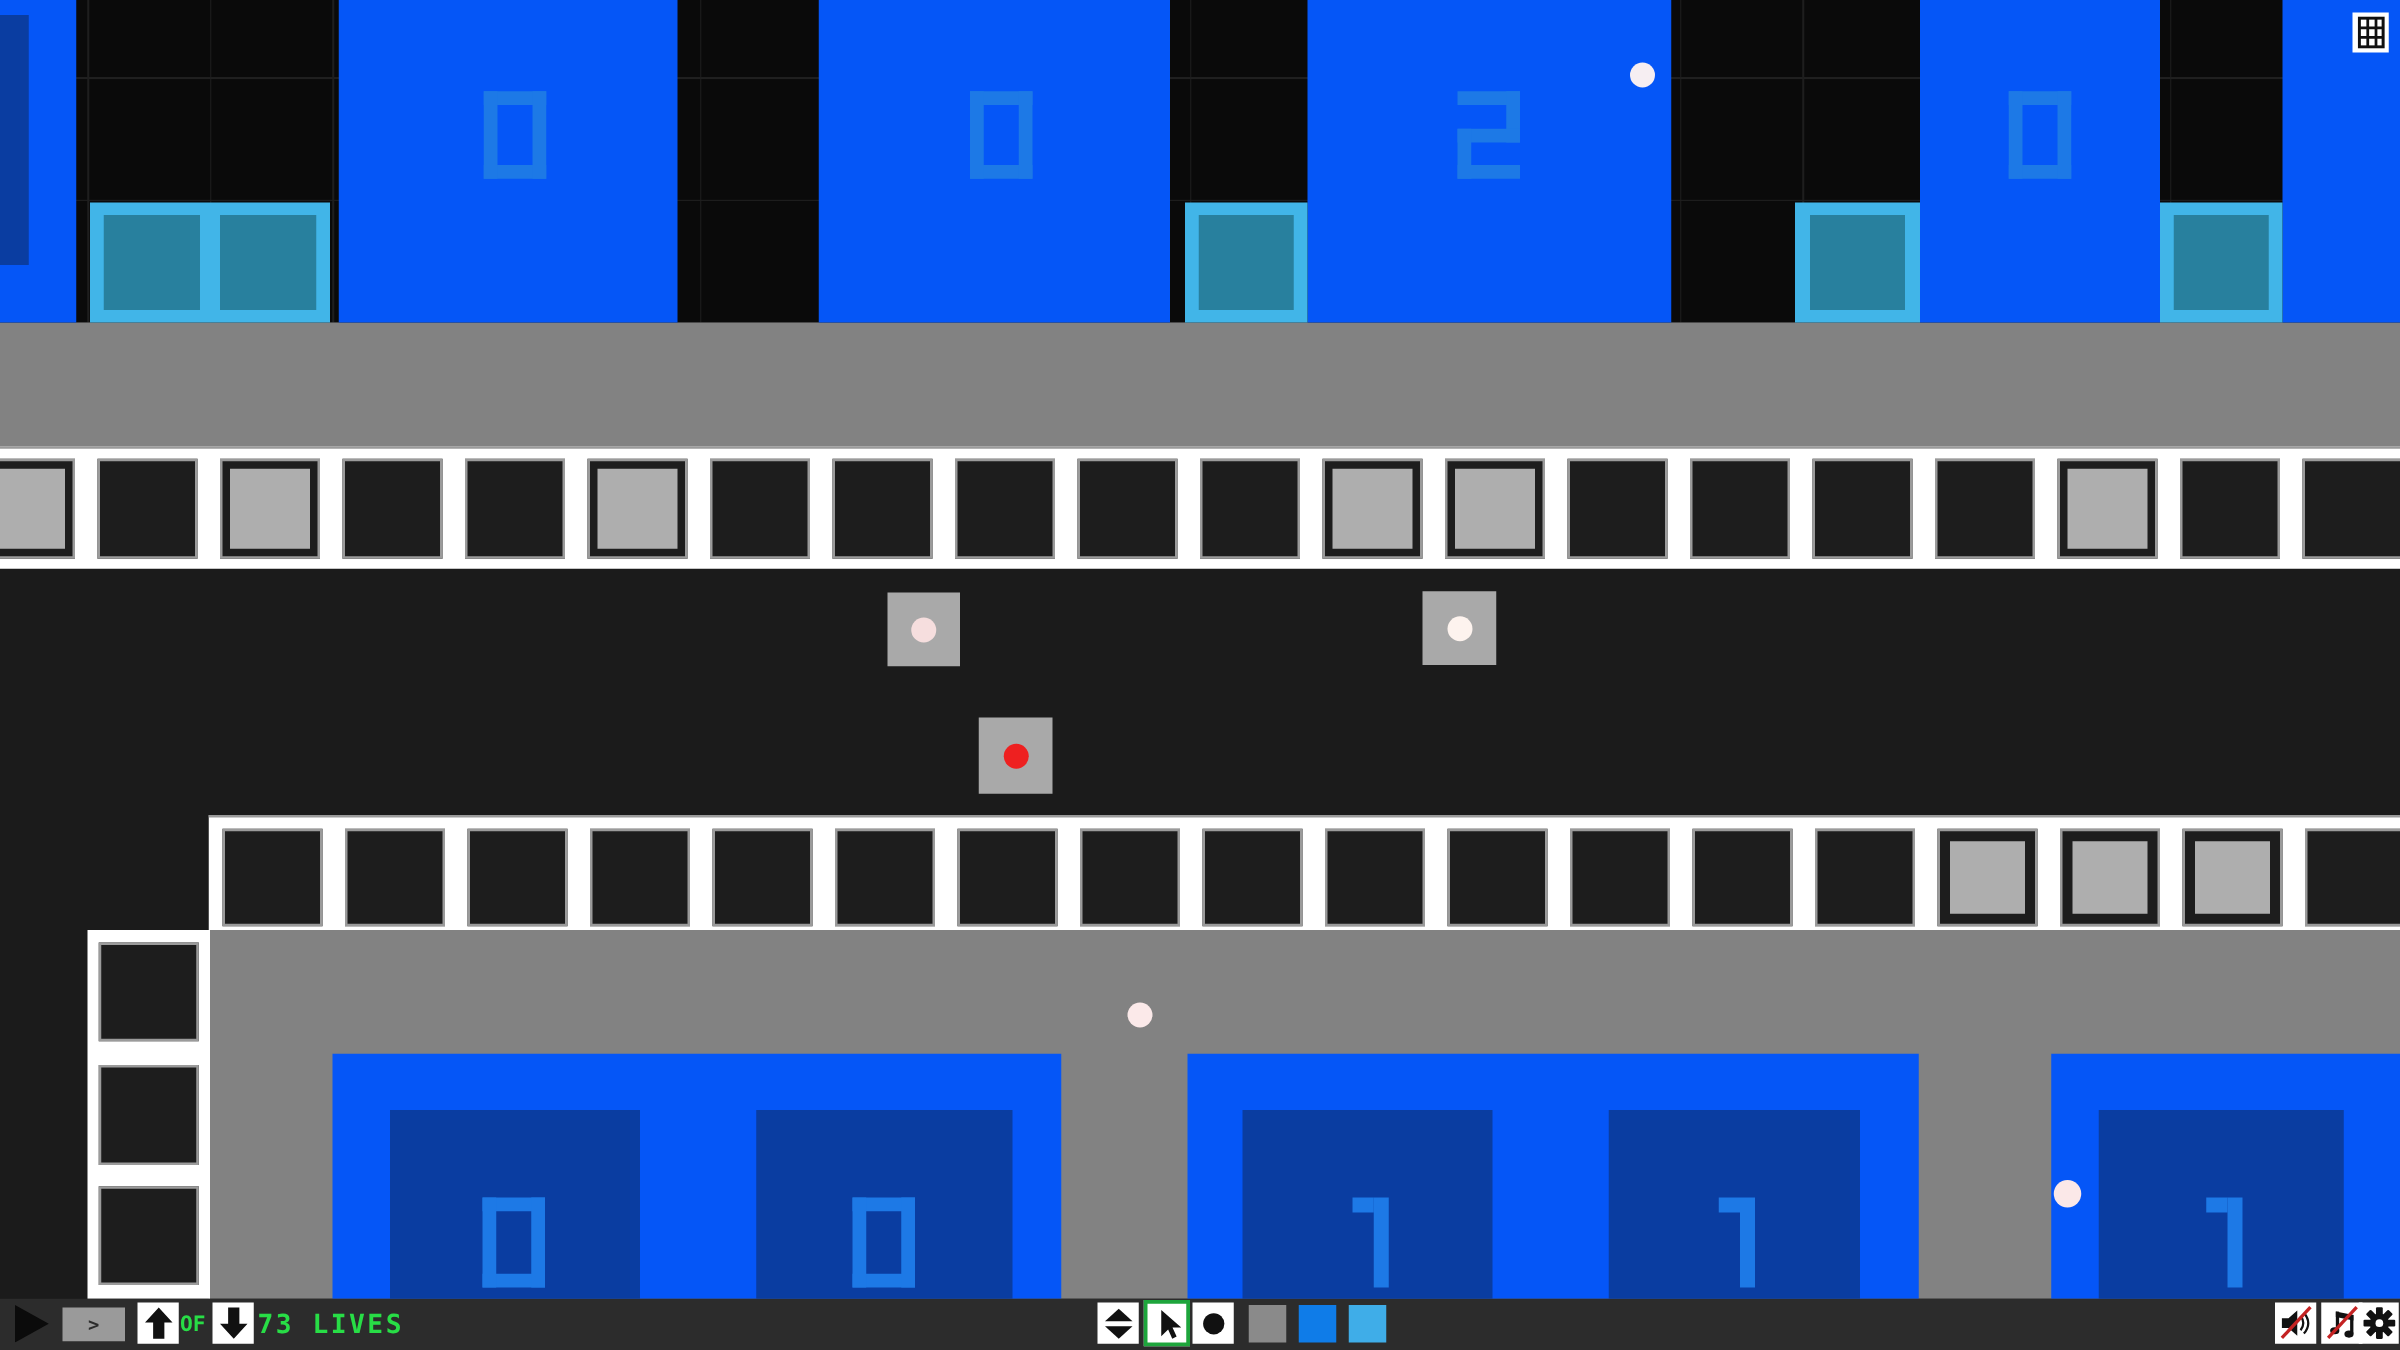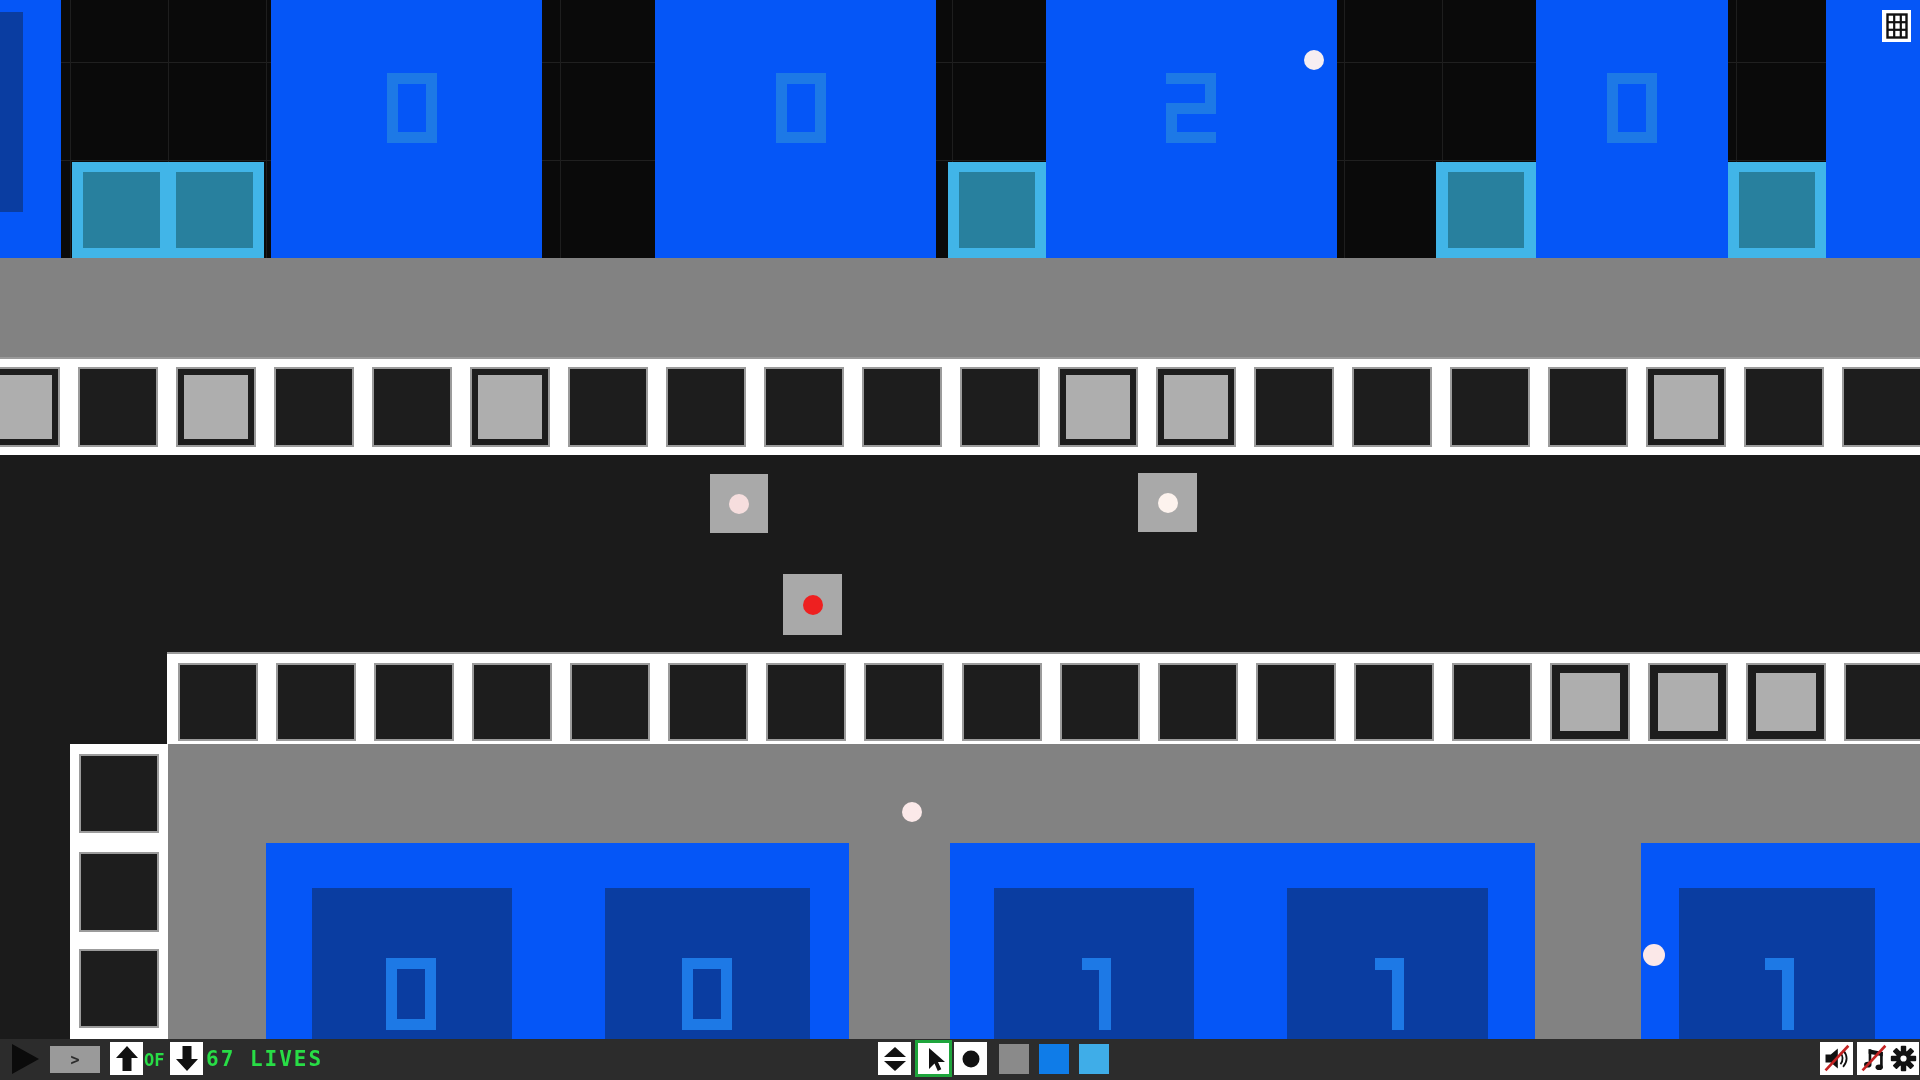--- a/index.html
+++ b/index.html
@@ -226,21 +226,21 @@
       <svg width="26" height="27" viewBox="0 0 26 27">
         <polygon points="13,1 24,13 17.5,13 17.5,26 8.5,26 8.5,13 2,13" fill="#111"></polygon>
       </svg>
     </button>
     <span id="of-label" class="green-txt">OF</span>
     <button class="tb" style="left:170px;">
       <svg width="26" height="27" viewBox="0 0 26 27">
         <polygon points="13,26 2,14 8.5,14 8.5,1 17.5,1 17.5,14 24,14" fill="#111"></polygon>
       </svg>
     </button>
-    <span id="lives-label" class="green-txt">67 LIVES</span>
+    <span id="lives-label" class="green-txt">73 LIVES</span>
 
     <button class="tb" style="left:878px;">
       <svg width="26" height="28" viewBox="0 0 26 28">
         <polygon points="13,2 24,12 2,12" fill="#111"></polygon>
         <polygon points="2,16 24,16 13,26" fill="#111"></polygon>
       </svg>
     </button>
     <button class="tb sel" style="left:915px;top:1px;width:37px;height:37px;">
       <svg width="28" height="28" viewBox="0 0 28 28">
         <polygon points="9,3 9,24 14.5,18.5 17.8,26 21.3,24.2 18,17 25,17" fill="#111"></polygon>

